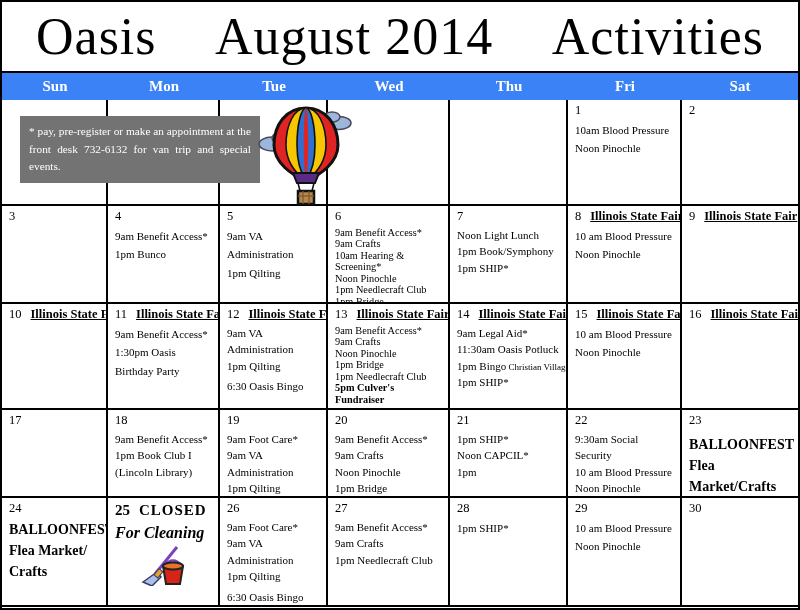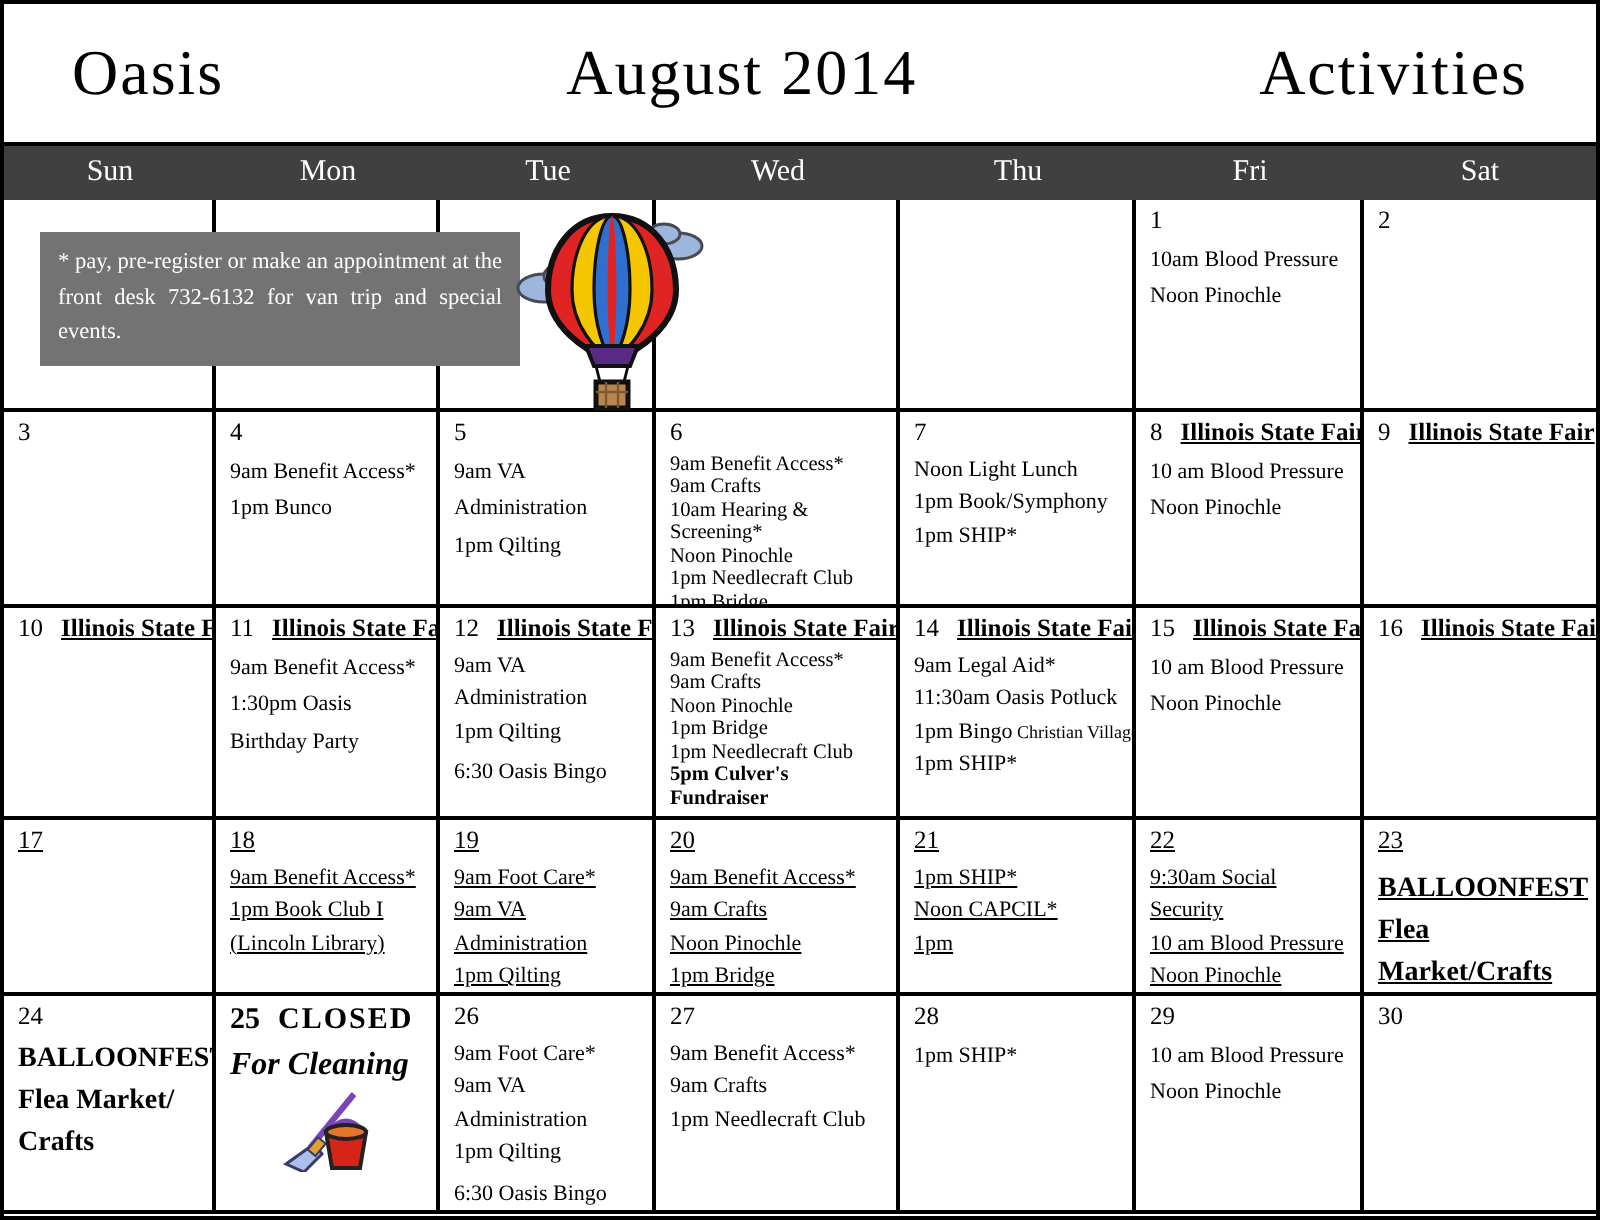--- a/index.html
+++ b/index.html
@@ -5,35 +5,35 @@
   html,body{margin:0;padding:0;background:#888;}
   .page{
     width:800px;height:610px;margin:0 auto;background:#fff;
     border:2px solid #000;box-sizing:border-box;
     font-family:"Liberation Serif", serif;position:relative;overflow:hidden;
     --cols:106px 112px 108px 122px 118px 114px 116px;
   }
   .title-bar{
     height:69px;border-bottom:2px solid #000;box-sizing:content-box;
     display:flex;align-items:center;justify-content:space-between;
-    padding:0 34px;font-size:32px;color:#000;letter-spacing:1px;
+    padding:0 34px;font-size:52px;color:#000;letter-spacing:1px;
   }
   .day-header{
-    height:27px;background:#404040;color:#fff;
+    height:27px;background:#3b82f6;color:#fff;
     display:grid;grid-template-columns:var(--cols);
-    align-items:center;font-weight:normal;font-size:15px;
+    align-items:center;font-weight:bold;font-size:15px;
   }
   .day-header span{text-align:center;}
   #weeks{position:relative;}
   .week{display:grid;grid-template-columns:var(--cols);}
   .week:nth-of-type(1){height:110px;}
   .week:nth-of-type(2){height:106px;}
   .week:nth-of-type(3){height:98px;}
   .week:nth-of-type(4){height:106px;}
-  .week:nth-of-type(5){height:88px;text-decoration:underline;}
+  .week:nth-of-type(5){height:88px;}
   .cell{
     border-right:2px solid #000;border-bottom:2px solid #000;
     box-sizing:border-box;padding:3px 3px 0 7px;overflow:hidden;
   }
   .cell:last-child{border-right:none;}
   .cell-head{font-size:12.5px;line-height:1.25;margin-bottom:2px;display:flex;gap:9px;align-items:baseline;}
   .cell-head .date{color:#000;}
   .cell-head .fair{font-weight:bold;text-decoration:underline;font-size:12.5px;white-space:nowrap;}
   .cell-head.closed-head .date{font-weight:bold;font-size:15px;}
   .cell-head .closed{font-weight:bold;font-size:15px;letter-spacing:1px;}

